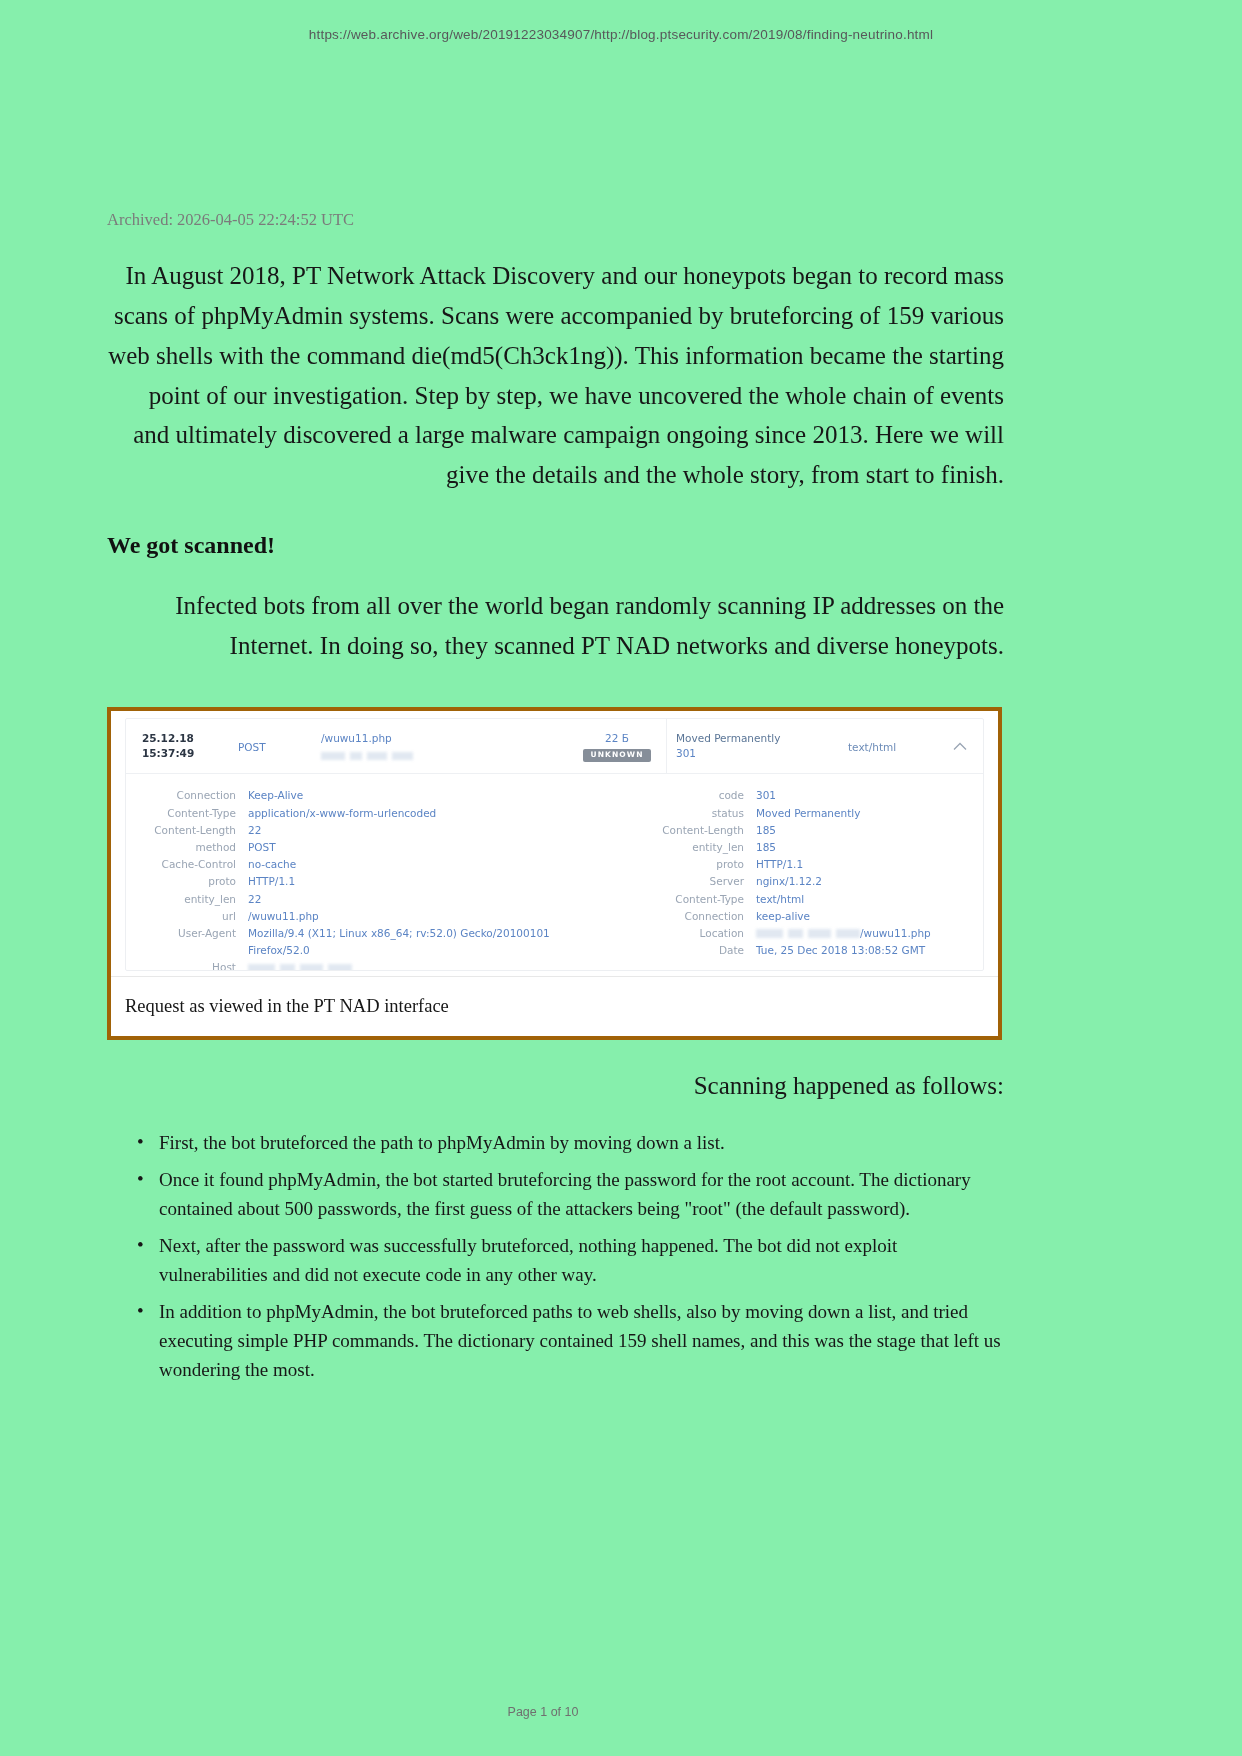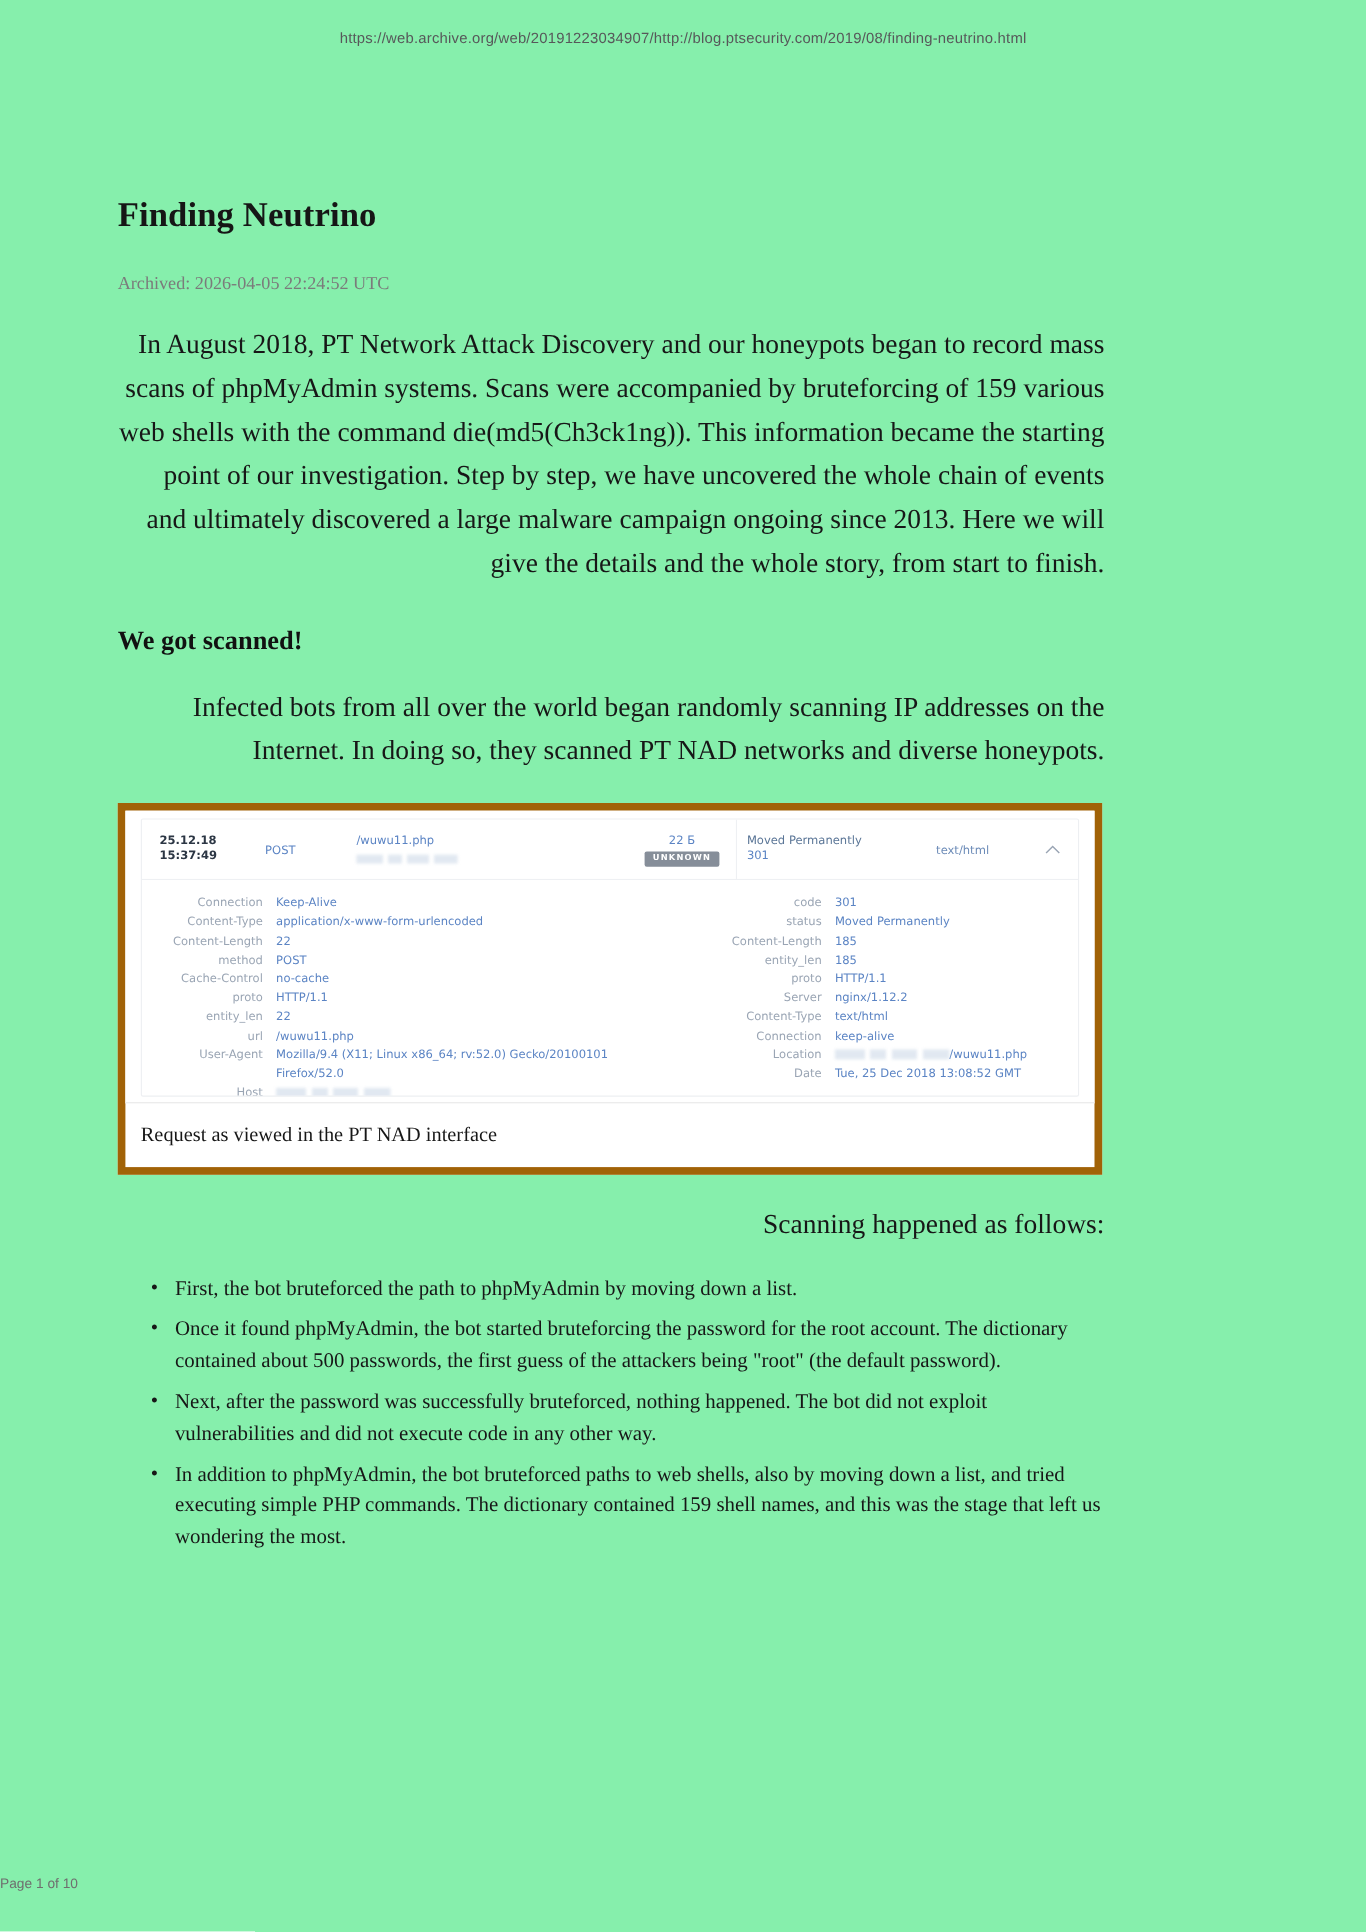--- a/index.html
+++ b/index.html
@@ -73,22 +73,22 @@
   h2.section-title {
     font-size: 24px;
     font-weight: bold;
     margin: 35px 0 0 0;
     line-height: 1.25;
     color: #111;
   }
 
   
   .figure {
-    margin-top: 27px;
-    border: 7px solid #a16207;
+    margin-top: 42px;
+    border: 4px solid #a16207;
     width: 895px;
     box-sizing: border-box;
     background: #fff;
   }
   .figure-img {
     height: 265px;
     position: relative;
     overflow: hidden;
     border-bottom: 1px solid #e8e8e8;
     background: #fff;
@@ -230,35 +230,35 @@
     font-size: 19px;
     color: #171717;
   }
 
   
   .page-footer {
     position: absolute;
     bottom: 37px;
     left: 0;
     width: 1086px;
+    text-align: center;
     font-family: "Liberation Sans", "DejaVu Sans", sans-serif;
     font-size: 12.5px;
     color: #6f6f6f;
   }
 </style>
 </head>
 <body>
 
 <div class="page">
 
   <div class="archive-url">https://web.archive.org/web/20191223034907/http://blog.ptsecurity.com/2019/08/finding-neutrino.html</div>
 
   <div class="content">
 
-    <h1 class="doc-title">Finding Neutrino</h1>
 
     <div class="archived-line">Archived: 2026-04-05 22:24:52 UTC</div>
 
     <p class="para">In August 2018, PT Network Attack Discovery and our honeypots began to record mass scans of phpMyAdmin systems. Scans were accompanied by bruteforcing of 159 various web shells with the command die(md5(Ch3ck1ng)). This information became the starting point of our investigation. Step by step, we have uncovered the whole chain of events and ultimately discovered a large malware campaign ongoing since 2013. Here we will give the details and the whole story, from start to finish.</p>
 
     <h2 class="section-title">We got scanned!</h2>
 
     <p class="para">Infected bots from all over the world began randomly scanning IP addresses on the Internet. In doing so, they scanned PT NAD networks and diverse honeypots.</p>
 
     <div class="figure">

